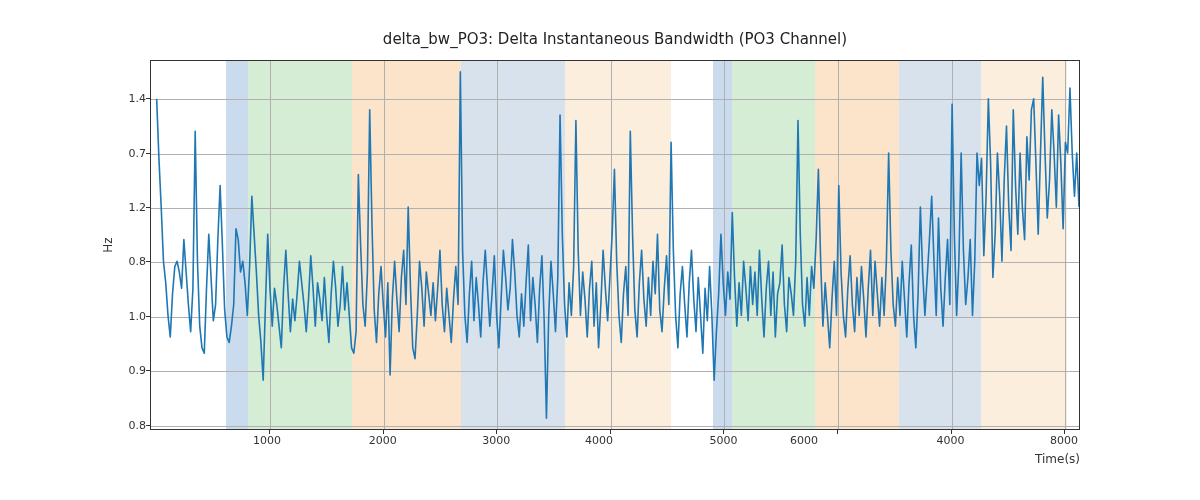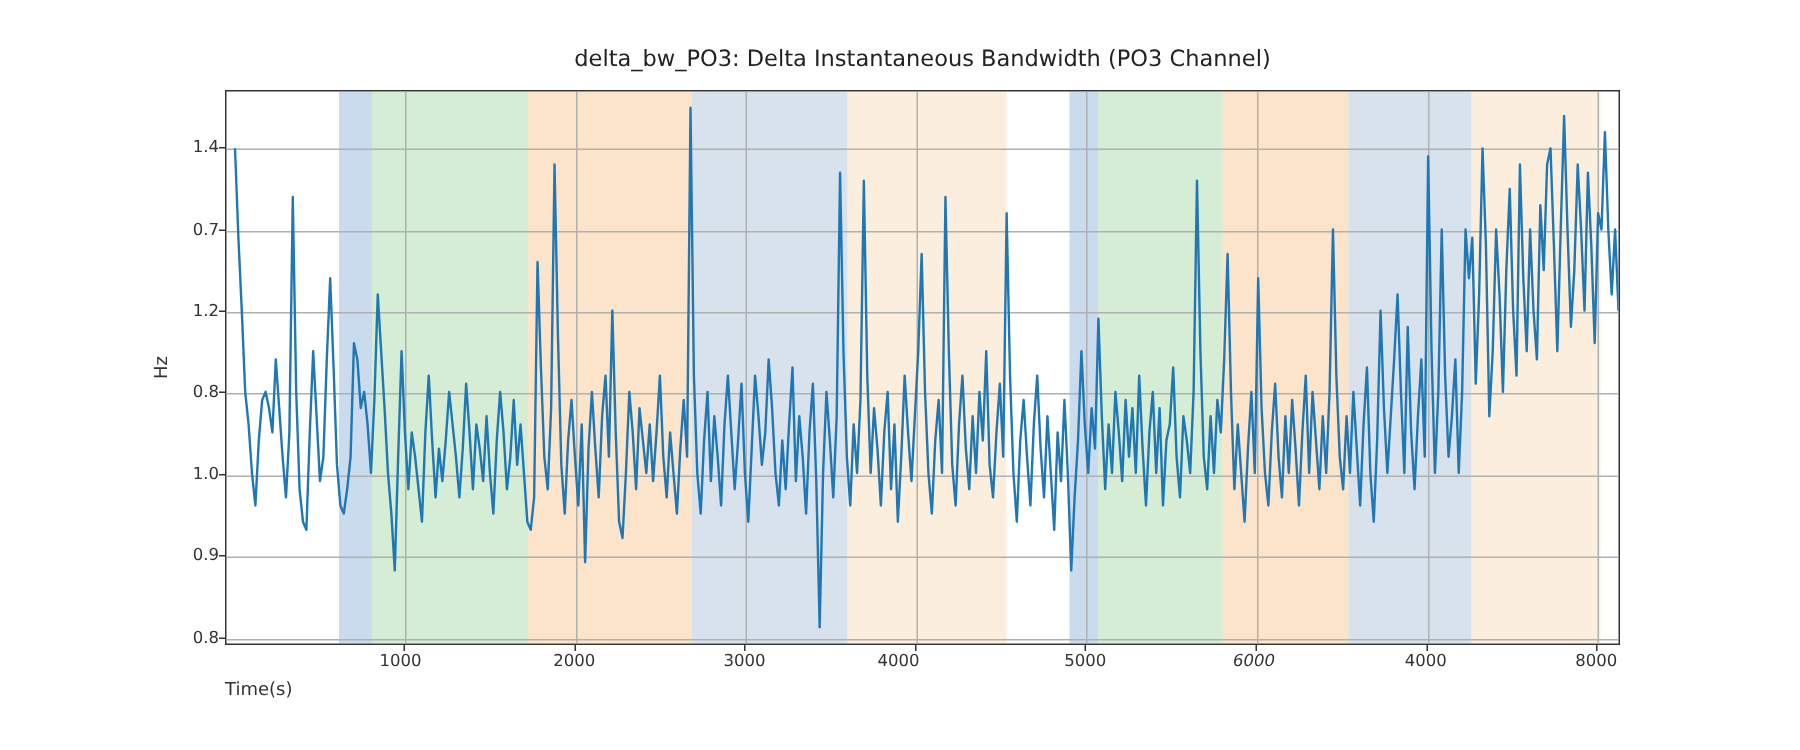--- a/index.html
+++ b/index.html
@@ -50,21 +50,21 @@
   .ylabel span {
     transform: rotate(-90deg);
     white-space: nowrap;
     font-size: 12px;
   }
   .xlabel {
     position: absolute;
     left: 150px;
     top: 452px;
     width: 930px;
-    text-align: left;
+    text-align: right;
     font-size: 12px;
   }
   .xtick-label {
     position: absolute;
     top: 434px;
     font-size: 11px;
     transform: translateX(-50%);
     color: #333;
   }
   .ytick-label {
@@ -155,21 +155,21 @@
     <div class="xtick-label" style="left: 267px;">1000</div>
     <div class="tick-mark" style="left: 382.784px; top: 430px; width: 1px; height: 4px;"></div>
     <div class="xtick-label" style="left: 382.784px;">2000</div>
     <div class="tick-mark" style="left: 496.337px; top: 430px; width: 1px; height: 4px;"></div>
     <div class="xtick-label" style="left: 496.337px;">3000</div>
     <div class="tick-mark" style="left: 609.89px; top: 430px; width: 1px; height: 4px;"></div>
     <div class="xtick-label" style="left: 599px;">4000</div>
     <div class="tick-mark" style="left: 723.443px; top: 430px; width: 1px; height: 4px;"></div>
     <div class="xtick-label" style="left: 723.443px;">5000</div>
     <div class="tick-mark" style="left: 836.996px; top: 430px; width: 1px; height: 4px;"></div>
-    <div class="xtick-label" style="left: 836px; font-style: italic;">6000</div>
+    <div class="xtick-label" style="left: 804px;">6000</div>
     <div class="tick-mark" style="left: 950.549px; top: 430px; width: 1px; height: 4px;"></div>
     <div class="xtick-label" style="left: 950.549px;">4000</div>
     <div class="tick-mark" style="left: 1064.1px; top: 430px; width: 1px; height: 4px;"></div>
     <div class="xtick-label" style="left: 1064.1px;">8000</div>
     <div class="tick-mark" style="left: 146px; top: 424.559px; width: 4px; height: 1px;"></div>
     <div class="ytick-label" style="top: 424.559px;">0.8</div>
     <div class="tick-mark" style="left: 146px; top: 370.147px; width: 4px; height: 1px;"></div>
     <div class="ytick-label" style="top: 370.147px;">0.9</div>
     <div class="tick-mark" style="left: 146px; top: 315.735px; width: 4px; height: 1px;"></div>
     <div class="ytick-label" style="top: 315.735px;">1.0</div>

